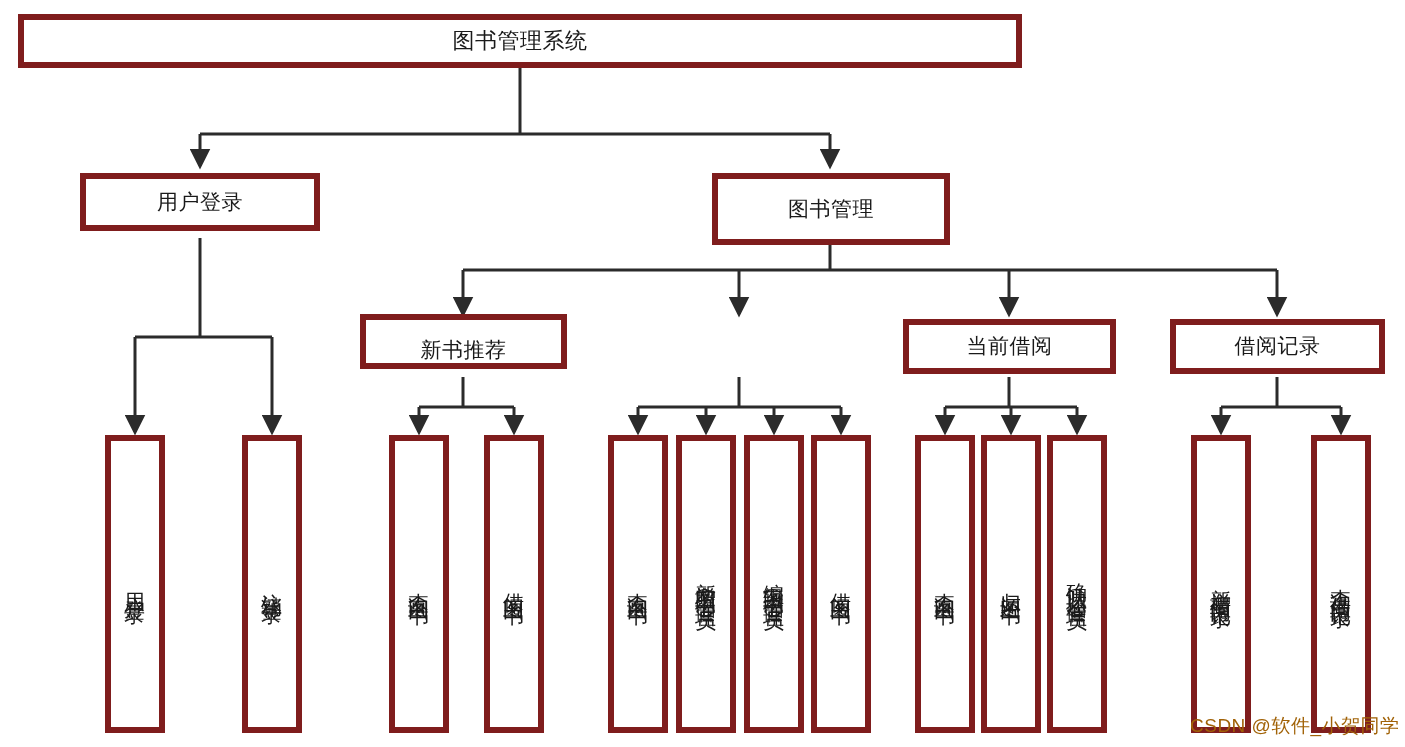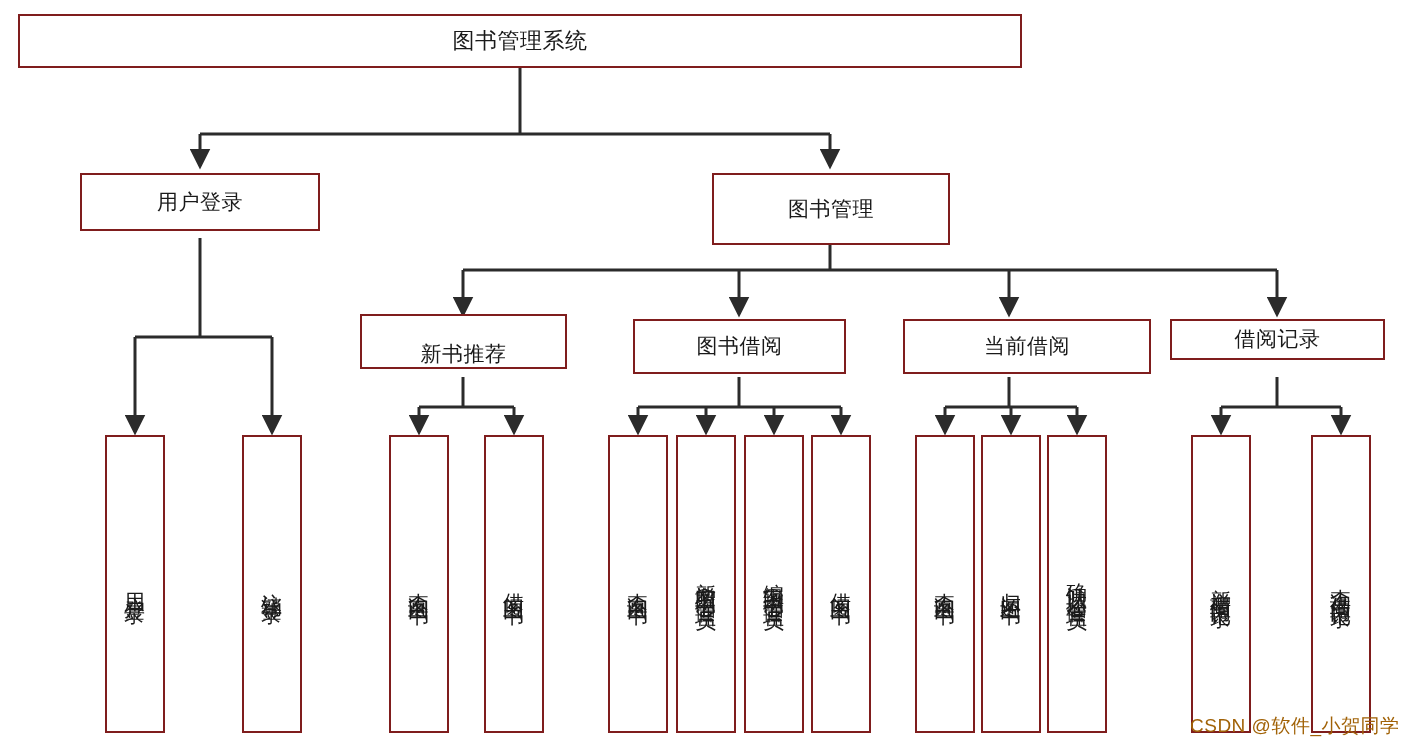--- a/index.html
+++ b/index.html
@@ -18,21 +18,21 @@
   svg#edges{
     position:absolute;
     left:0; top:0;
     width:1405px;
     height:747px;
     pointer-events:none;
   }
   .node{
     position:absolute;
     box-sizing:border-box;
-    border:2px solid #7f1d1d;
+    border:6px solid #7f1d1d;
     background:#ffffff;
     display:flex;
     align-items:center;
     justify-content:center;
     text-align:center;
     color:#1a1a1a;
     z-index:2;
   }
   .node .lbl{
     display:block;
@@ -133,29 +133,26 @@
   </div>
 
   <div class="node h" style="left:712px; top:173px; width:238px; height:72px;">
     <span class="lbl">图书管理</span>
   </div>
 
   <div class="node h" style="left:360px; top:314px; width:207px; height:55px;align-items:flex-end;">
     <span class="lbl">新书推荐</span>
   </div>
 
-  <div class="node h" style="left:633px; top:319px; width:213px; height:55px;">
-    <span class="lbl">图书借阅</span>
-  </div>
-
-  <div class="node h" style="left:903px; top:319px; width:248px; height:55px;">
+
+  <div class="node h" style="left:903px; top:319px; width:213px; height:55px;">
     <span class="lbl">当前借阅</span>
   </div>
 
-  <div class="node h" style="left:1170px; top:319px; width:215px; height:41px;">
+  <div class="node h" style="left:1170px; top:319px; width:215px; height:55px;">
     <span class="lbl">借阅记录</span>
   </div>
 
   <div class="node v" style="left:105px; top:435px; width:60px; height:298px;">
     <span class="lbl">用户登录</span>
   </div>
 
   <div class="node v" style="left:242px; top:435px; width:60px; height:298px;">
     <span class="lbl">注销登录</span>
   </div>

